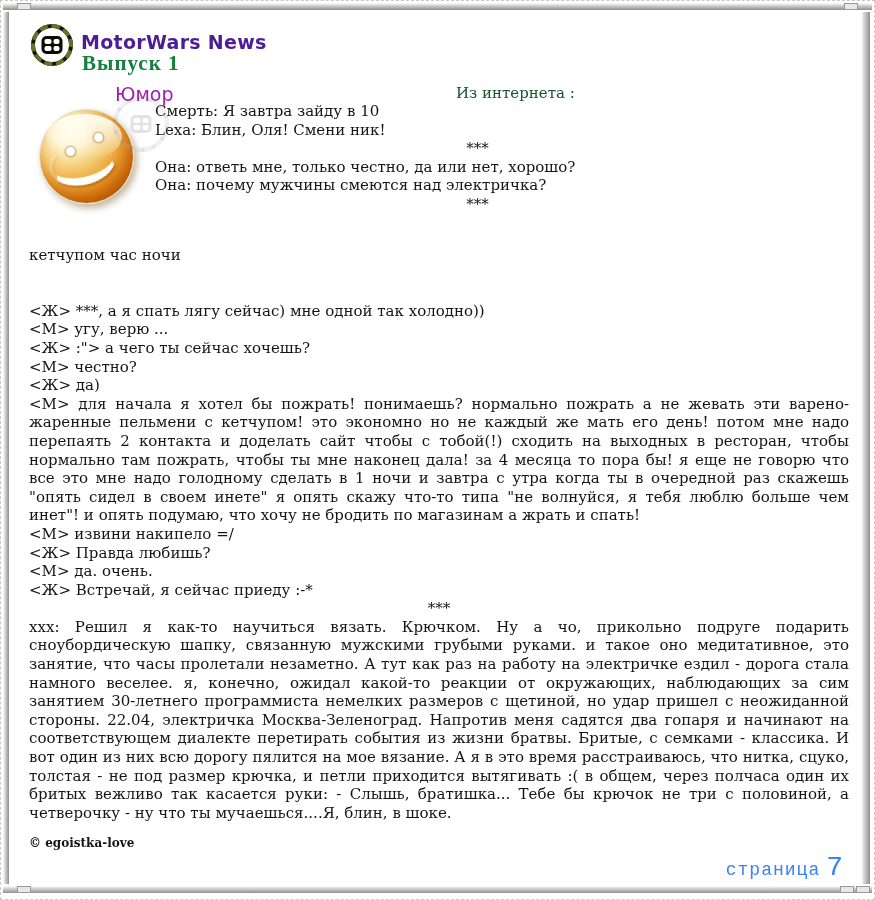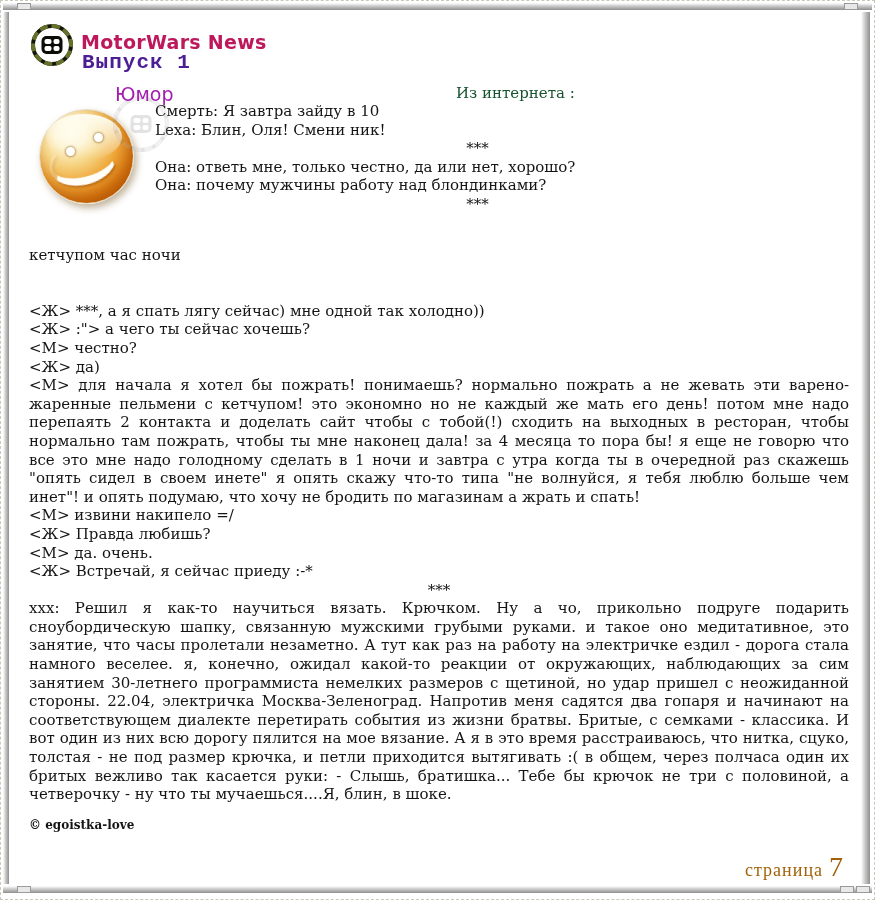--- a/index.html
+++ b/index.html
@@ -19,23 +19,23 @@
   .handle.h { width:14px; height:7px; top:0; }
   
   .logo { position:absolute; left:30px; top:23px; width:42px; height:42px; }
   .ring-black { position:absolute; inset:0; border-radius:50%; border:4px solid #15150c; }
   .ring-dash { position:absolute; inset:0; border-radius:50%; border:4px dashed #66722c; }
   .glyph { position:absolute; left:50%; top:50%; transform:translate(-50%,-50%);
     width:21px; height:18px; background:#0d0d08; border-radius:5px;
     display:grid; grid-template-columns:1fr 1fr; gap:2px; padding:3px; }
   .glyph span { background:#fff; border-radius:2px; }
   .brand { position:absolute; left:80px; top:30px; font-family:"DejaVu Sans",sans-serif;
-    font-weight:bold; font-size:19px; color:#be185d; letter-spacing:.3px;text-align:center; }
-  .issue { position:absolute; left:81px; top:50px; font-family:Liberation Mono, monospace;
-    font-weight:bold; font-size:21px; color:#4c1d95; letter-spacing:1px; }
+    font-weight:bold; font-size:19px; color:#4c1d95; letter-spacing:.3px;text-align:center; }
+  .issue { position:absolute; left:81px; top:50px; font-family:Liberation Serif, serif;
+    font-weight:bold; font-size:21px; color:#15803d; letter-spacing:1px; }
   
   .section-label { position:absolute; left:114px; top:82px; font-family:"DejaVu Sans",sans-serif;
     font-size:19px; color:#a21caf; z-index:2; }
   .watermark { position:absolute; left:112px; top:95px; width:56px; height:56px;
     opacity:.20; filter:grayscale(1); z-index:1; }
   
   .smiley { position:absolute; left:38px; top:108px; width:95px; height:95px; border-radius:50%;
     background: radial-gradient(circle at 32% 26%, #fffbe8 0%, #fdf3cf 16%, #f6d687 32%, #efa83a 52%, #de7d10 72%, #b15a04 98%);
     box-shadow: 3px 4px 7px rgba(120,90,40,.45), inset -5px -7px 14px rgba(150,60,0,.45);
     border:1px solid #e6ddc8; }
@@ -53,22 +53,22 @@
   .intro-heading { position:absolute; left:455px; top:83px; font-size:15px; color:#14532d; }
   .jokes { position:absolute; left:154px; top:101px; width:645px; font-size:15px;
     line-height:18.5px; color:#151515; }
   .sep { text-align:center; color:#151515; }
   .main-text { position:absolute; left:28px; top:245px; width:820px; font-size:15px;
     line-height:18.6px; color:#151515; }
   .para { text-align:justify; }
   .gap { height:18.6px; }
   .signature { margin-top:12px; font-weight:bold; font-size:12px; }
   
-  .footer { position:absolute; right:30px; bottom:16px; font-family:Liberation Serif, serif;
-    color:#a16207; font-size:18px; letter-spacing:1px; }
+  .footer { position:absolute; right:30px; bottom:16px; font-family:Liberation Mono, monospace;
+    color:#3b82f6; font-size:18px; letter-spacing:1px; }
   .footer .num { font-size:28px; margin-left:6px; }
 </style>
 </head>
 <body>
 
 <div class="screen">
 
   <div class="strip strip-top">
     <span class="handle h" style="left:14px;"></span>
     <span class="handle h" style="right:14px;"></span>
@@ -113,29 +113,30 @@
     <div class="smile"></div>
   </div>
 
   <div class="intro-heading">Из интернета :</div>
 
   <div class="jokes">
     <div>Смерть: Я завтра зайду в 10</div>
     <div>Lexa: Блин, Оля! Смени ник!</div>
     <div class="sep">***</div>
     <div>Она: ответь мне, только честно, да или нет, хорошо?</div>
-    <div>Она: почему мужчины работу над блондинками?</div>
+    <div>Она: почему мужчины смеются над электричка?</div>
     <div class="sep">***</div>
   </div>
 
   <div class="main-text">
     <div>кетчупом час ночи</div>
     <div class="gap"></div>
     <div class="gap"></div>
     <div>&lt;Ж&gt; ***, а я спать лягу сейчас) мне одной так холодно))</div>
+    <div>&lt;М&gt; угу, верю ...</div>
     <div>&lt;Ж&gt; :"&gt; а чего ты сейчас хочешь?</div>
     <div>&lt;М&gt; честно?</div>
     <div>&lt;Ж&gt; да)</div>
     <div class="para">&lt;М&gt; для начала я хотел бы пожрать! понимаешь? нормально пожрать а не жевать эти варено-жаренные пельмени с кетчупом! это экономно но не каждый же мать его день! потом мне надо перепаять 2 контакта и доделать сайт чтобы с тобой(!) сходить на выходных в ресторан, чтобы нормально там пожрать, чтобы ты мне наконец дала! за 4 месяца то пора бы! я еще не говорю что все это мне надо голодному сделать в 1 ночи и завтра с утра когда ты в очередной раз скажешь "опять сидел в своем инете" я опять скажу что-то типа "не волнуйся, я тебя люблю больше чем инет"! и опять подумаю, что хочу не бродить по магазинам а жрать и спать!</div>
     <div>&lt;М&gt; извини накипело =/</div>
     <div>&lt;Ж&gt; Правда любишь?</div>
     <div>&lt;М&gt; да. очень.</div>
     <div>&lt;Ж&gt; Встречай, я сейчас приеду :-*</div>
     <div class="sep">***</div>
     <div class="para">xxx: Решил я как-то научиться вязать. Крючком. Ну а чо, прикольно подруге подарить сноубордическую шапку, связанную мужскими грубыми руками. и такое оно медитативное, это занятие, что часы пролетали незаметно. А тут как раз на работу на электричке ездил - дорога стала намного веселее. я, конечно, ожидал какой-то реакции от окружающих, наблюдающих за сим занятием 30-летнего программиста немелких размеров с щетиной, но удар пришел с неожиданной стороны. 22.04, электричка Москва-Зеленоград. Напротив меня садятся два гопаря и начинают на соответствующем диалекте перетирать события из жизни братвы. Бритые, с семками - классика. И вот один из них всю дорогу пялится на мое вязание. А я в это время расстраиваюсь, что нитка, сцуко, толстая - не под размер крючка, и петли приходится вытягивать :( в общем, через полчаса один их бритых вежливо так касается руки: - Слышь, братишка... Тебе бы крючок не три с половиной, а четверочку - ну что ты мучаешься....Я, блин, в шоке.</div>

